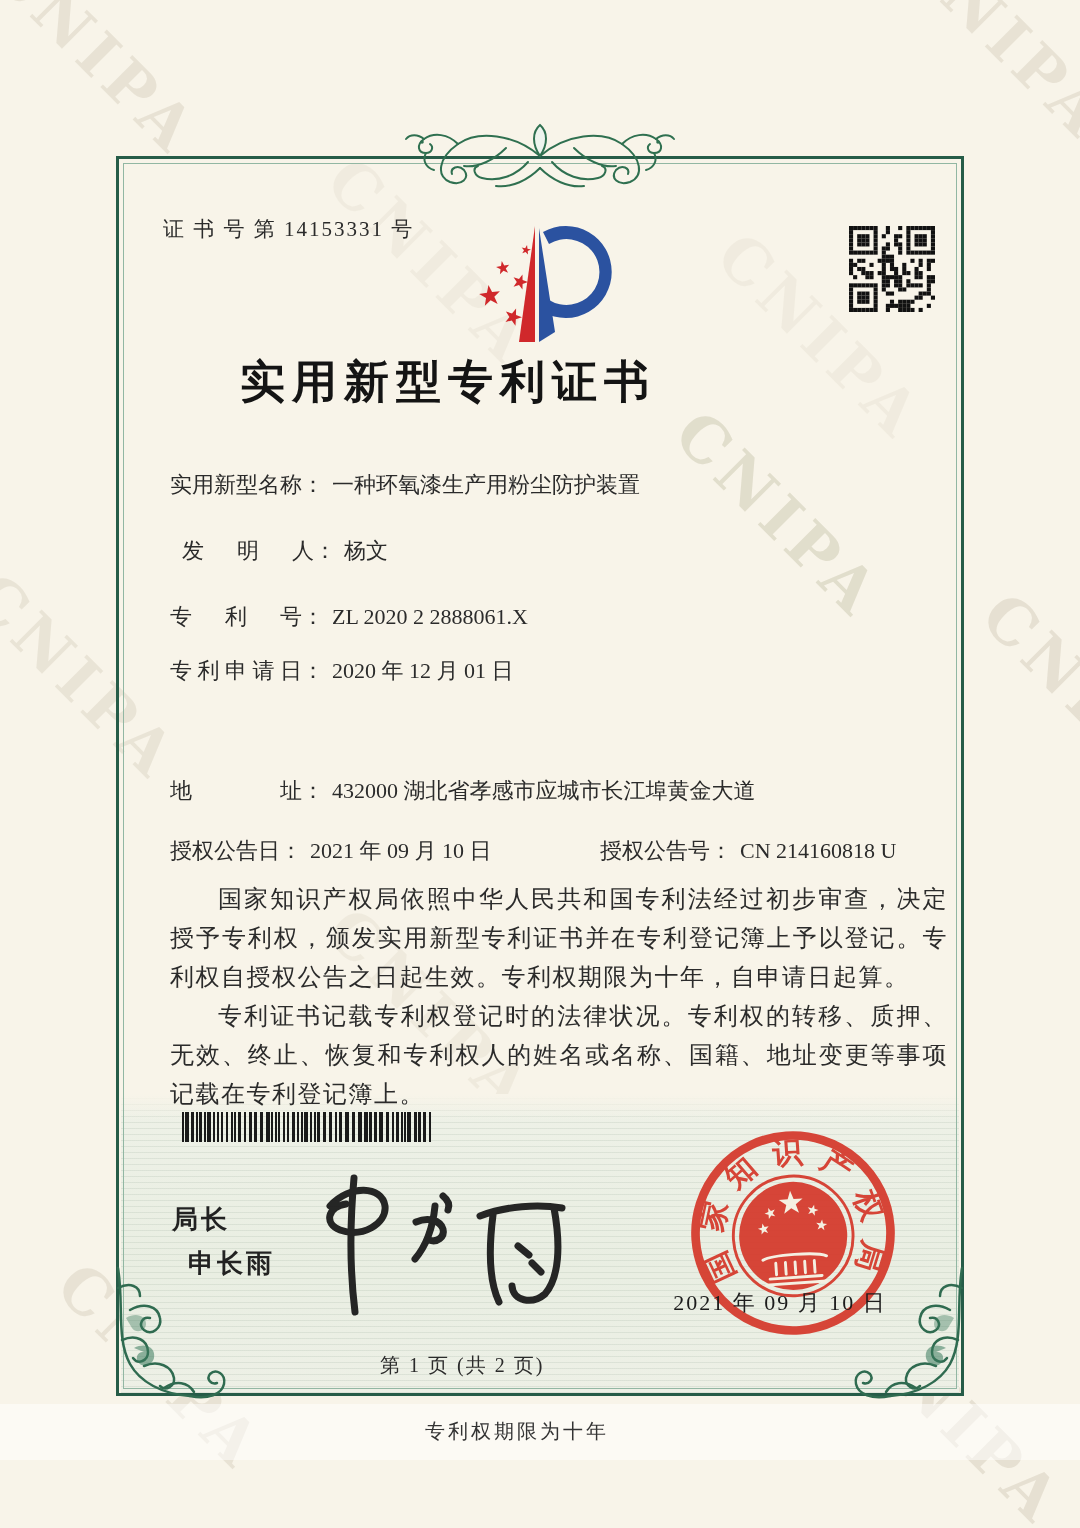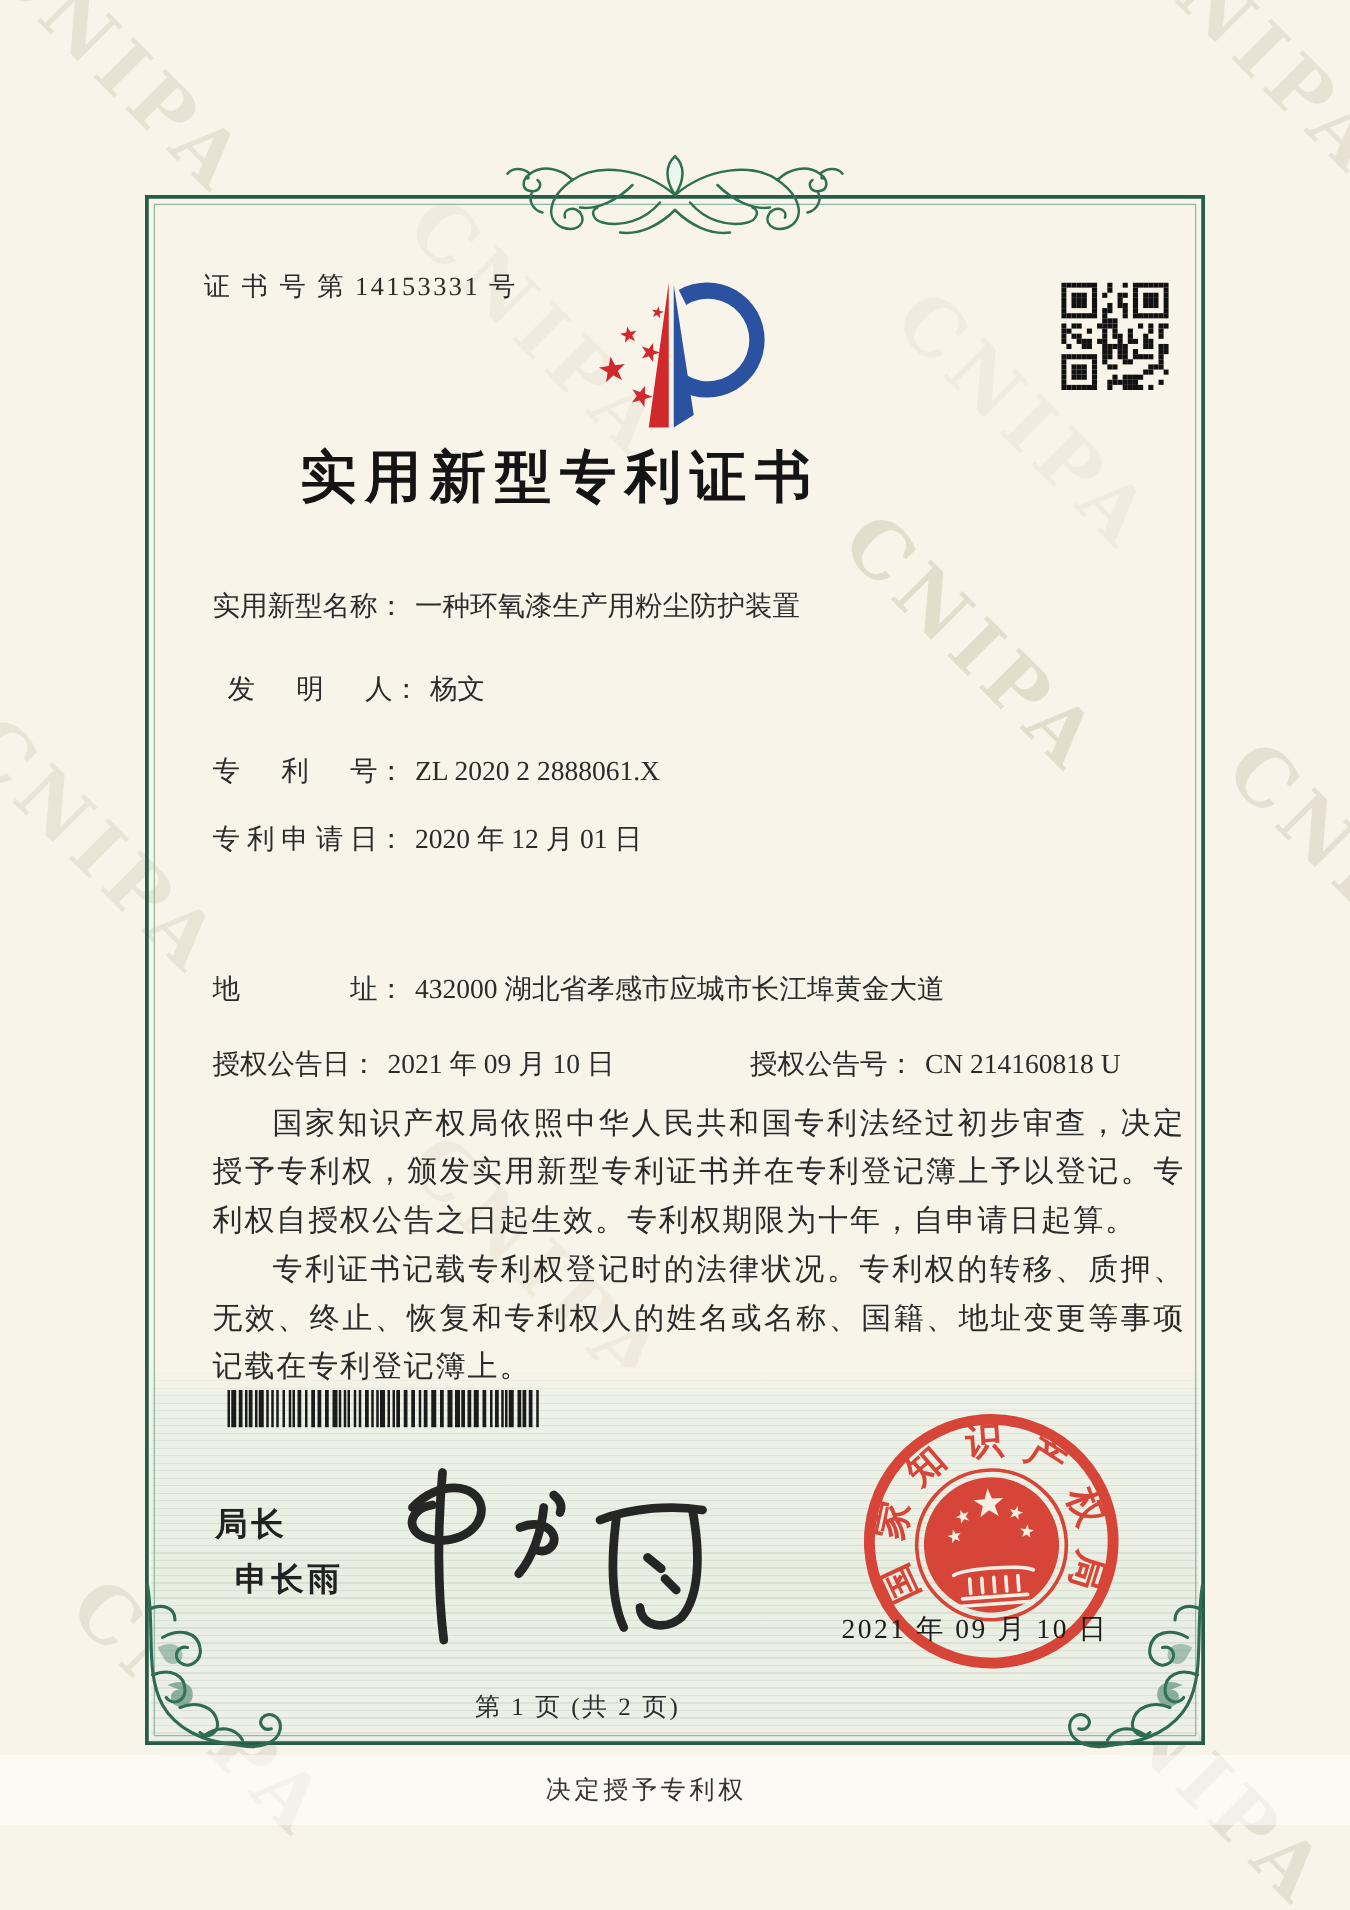--- a/index.html
+++ b/index.html
@@ -479,15 +479,15 @@
           <path d="M88,161 H142"></path>
           <path d="M84,167 H146"></path>
         </g>
       </g>
     </g>
   </svg>
   <div class="abs" id="seal-date">2021 年 09 月 10 日</div>
 
   <div class="abs" id="footer-page">第 1 页 (共 2 页)</div>
   <div class="abs" id="note-band"></div>
-  <div class="abs" id="footer-note">决定授予专利权</div>
+  <div class="abs" id="footer-note">专利权期限为十年</div>
 
 </div>
 
 </body></html>

